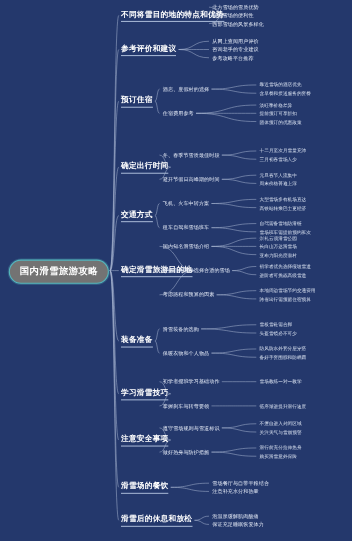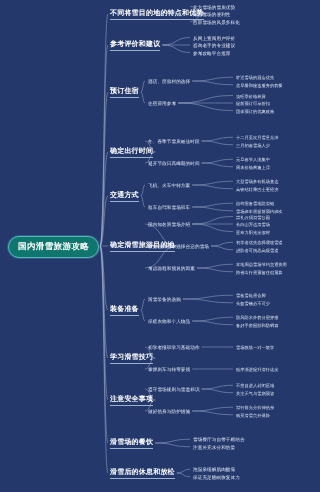--- a/index.html
+++ b/index.html
@@ -11,21 +11,21 @@
     position:relative;
   }
   #stage{position:absolute;inset:0;width:300px;height:492px;}
   svg.links{position:absolute;left:0;top:0;width:300px;height:492px;pointer-events:none;}
   svg.links path{fill:none;stroke:#aab8d4;stroke-width:.55;opacity:.85;}
 
   .node{position:absolute;color:#eef2fa;white-space:nowrap;}
 
   .root{
     left:8px;top:236px;
-    background:#0f766e;
+    background:#737373;
     border:1px solid #55b8bd;
     border-radius:11px;
     padding:4px 9px;
     font-size:8.5px;
     font-weight:bold;
     letter-spacing:.4px;
     color:#ffffff;
     box-shadow:0 0 0 1px rgba(90,190,195,.25);
   }
 

